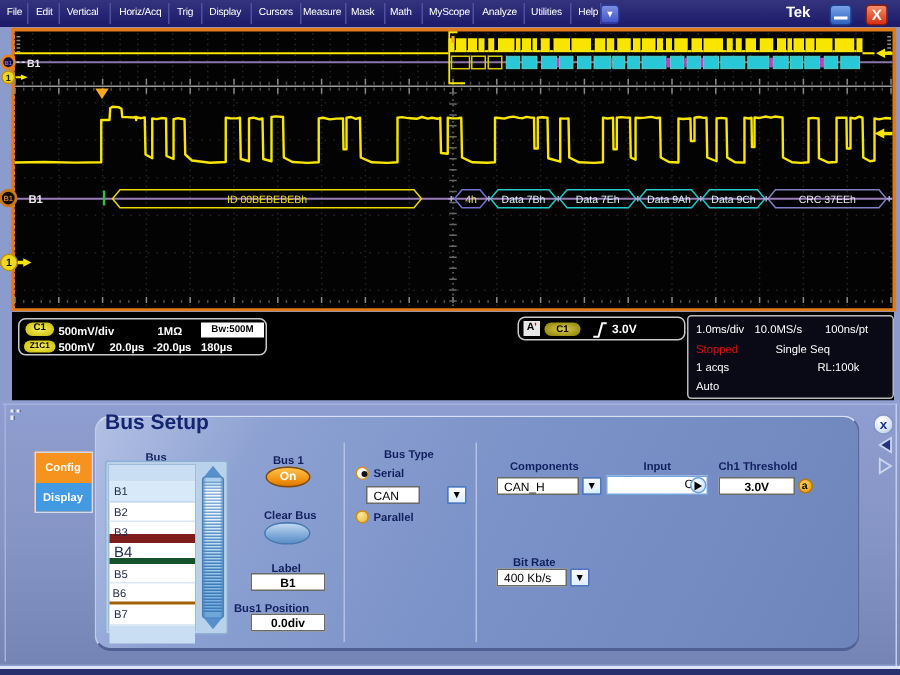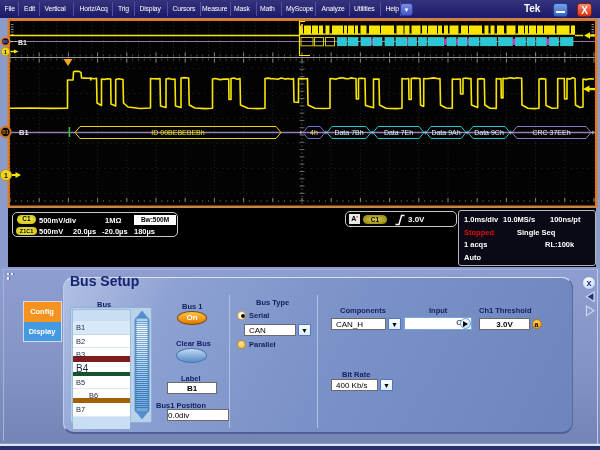--- a/index.html
+++ b/index.html
@@ -245,21 +245,21 @@
   <div class="abs" style="left:3px;top:2px;width:11px;height:10px;background:#e8e8e8;color:#000;
   font-size:7px;text-align:center;line-height:10px">A<span style="color:#d00">'</span></div>
   <div class="abs" style="left:17px;top:2.5px;width:24px;height:9px;border-radius:5px;
   background:radial-gradient(#d8cc50,#887c00);color:#000;font-size:6.5px;text-align:center;line-height:9px">C1</div>
   <svg class="abs" style="left:48px;top:1.5px" width="12" height="12" viewBox="0 0 12 12">
   <path d="M1.5 10.5h3.5l2.5-9h3" stroke="#fff" stroke-width="1.4" fill="none"></path>
     </svg>
   <span class="abs" style="left:62px;top:3px">3.0V</span>
 </div>
 <div class="abs" style="left:458px;top:210px;width:138px;height:56px;border:1px solid #b8b8b8;
-border-radius:3px;background:#0a0a16;color:#fff;font-size:7.5px;font-weight:bold">
+border-radius:3px;background:#0a0a16;color:#fff;font-size:7.5px;font-weight:normal">
   <span class="abs" style="left:5px;top:4px">1.0ms/div</span>
   <span class="abs" style="left:44px;top:4px">10.0MS/s</span>
   <span class="abs" style="left:91px;top:4px">100ns/pt</span>
   <span class="abs" style="left:5px;top:16.5px;color:#e01010">Stopped</span>
   <span class="abs" style="left:58px;top:16.5px">Single Seq</span>
   <span class="abs" style="left:5px;top:29px">1 acqs</span>
   <span class="abs" style="left:86px;top:29px">RL:100k</span>
   <span class="abs" style="left:5px;top:42px">Auto</span>
 </div>
 
@@ -289,21 +289,21 @@
 <span class="lbl" style="left:97px;top:300px">Bus</span>
 <div class="abs" style="left:70px;top:307px;width:82px;height:116px;background:#b9d2ec;
 border:1px solid #8fb0d4;border-radius:2px"></div>
 <div class="abs" style="left:72px;top:309px;width:59px;height:112px;background:#fff;border:1px solid #a0bcd8">
   <div style="height:11px;background:#c9def2"></div>
   <div style="height:13.7px;background:#d8eafa;border-bottom:1px solid #c6d8ea;font-size:7.5px;color:#1c2848;padding-left:3px;line-height:13px">B1</div>
   <div style="height:13.7px;border-bottom:1px solid #dce8f2;font-size:7.5px;color:#1c2848;padding-left:3px;line-height:13px">B2</div>
   <div style="height:13.7px;border-bottom:6px solid #7f1d1d;font-size:7.5px;color:#1c2848;padding-left:3px;line-height:13px">B3</div>
   <div style="height:13.7px;border-bottom:4px solid #14532d;font-size:10px;color:#1c2848;padding-left:3px;line-height:13px">B4</div>
   <div style="height:13.7px;border-bottom:1px solid #dce8f2;font-size:7.5px;color:#1c2848;padding-left:3px;line-height:13px">B5</div>
-  <div style="height:13.7px;border-bottom:5px solid #a16207;font-size:7.5px;color:#1c2848;padding-left:16px;line-height:13px">B6</div>
+  <div style="height:13.7px;border-bottom:2px solid #a16207;font-size:7.5px;color:#1c2848;padding-left:2px;line-height:13px">B6</div>
   <div style="height:13.7px;border-bottom:1px solid #dce8f2;font-size:7.5px;color:#1c2848;padding-left:3px;line-height:13px">B7</div>
   <div style="height:12px;background:#c9def2"></div>
 </div>
 
 <svg class="abs" style="left:133px;top:309px" width="18" height="112" viewBox="0 0 18 112">
 <defs>
 <linearGradient id="whv" x1="0" y1="0" x2="0" y2="1">
 <stop offset="0" stop-color="#9cc6ea"></stop>
         <stop offset="0.1" stop-color="#f4fafe"></stop>
 <stop offset="0.28" stop-color="#e2f1fb"></stop>
@@ -370,28 +370,28 @@
 <span class="lbl" style="left:182px;top:302px">Bus 1</span>
 <div class="abs" style="left:177px;top:310.5px;width:30px;height:14.5px;border-radius:50%;
 background:linear-gradient(#ffc24a,#ef9010 70%,#d87800);border:1.5px solid #7a4a10;
 color:#fff;font-size:8px;font-weight:bold;text-align:center;line-height:12.5px">On</div>
 <span class="lbl" style="left:176px;top:338.5px">Clear Bus</span>
 <div class="abs" style="left:176px;top:347.5px;width:31px;height:15.5px;border-radius:50%;
 background:linear-gradient(#c3d9f0,#6f9fd2 75%,#5e8fc6);border:1px solid #4878b0"></div>
 <span class="lbl" style="left:181px;top:373.5px">Label</span>
 <div class="wbox" style="left:167px;top:381.5px;width:50px;height:12px;text-align:center;font-weight:bold">B1</div>
 <span class="lbl" style="left:156px;top:400.5px">Bus1 Position</span>
-<div class="wbox" style="left:167px;top:409px;width:62px;height:12px;font-weight:normal">0.0div</div>
+<div class="wbox" style="left:167px;top:409px;width:50px;height:12px;text-align:center;font-weight:bold">0.0div</div>
 
 <span class="lbl" style="left:256px;top:297.5px">Bus Type</span>
 <div class="abs" style="left:237px;top:310.5px;width:9px;height:9px;border-radius:50%;
 background:#fff;border:1.5px solid #d89020"></div>
 <div class="abs" style="left:240.5px;top:314px;width:4px;height:4px;border-radius:50%;background:#111"></div>
 <span class="lbl" style="left:249px;top:310.5px">Serial</span>
-<div class="wbox" style="left:244px;top:323.5px;width:52px;height:12px;padding-left:4px">CAN</div>
+<div class="wbox" style="left:244px;top:323.5px;width:36px;height:12px;padding-left:4px">CAN</div>
 <div class="dd" style="left:298px;top:323.5px">▼</div>
 <div class="abs" style="left:237px;top:339.5px;width:9px;height:9px;border-radius:50%;
 background:radial-gradient(circle at 35% 30%,#fae8a0,#e8b838);border:1.5px solid #d08a18"></div>
 <span class="lbl" style="left:249px;top:339.5px">Parallel</span>
 
 <span class="lbl" style="left:340px;top:306px">Components</span>
 <div class="wbox" style="left:331px;top:317.5px;width:55px;height:12px;padding-left:4px">CAN_H</div>
 <div class="dd" style="left:388px;top:317.5px">▼</div>
 <span class="lbl" style="left:429px;top:306px">Input</span>
 <div class="wbox" style="left:404px;top:316.5px;width:68px;height:13.5px;text-align:right;padding-left:22px;border:1.5px solid #78a4dc;line-height:10.5px">Ch1</div>

